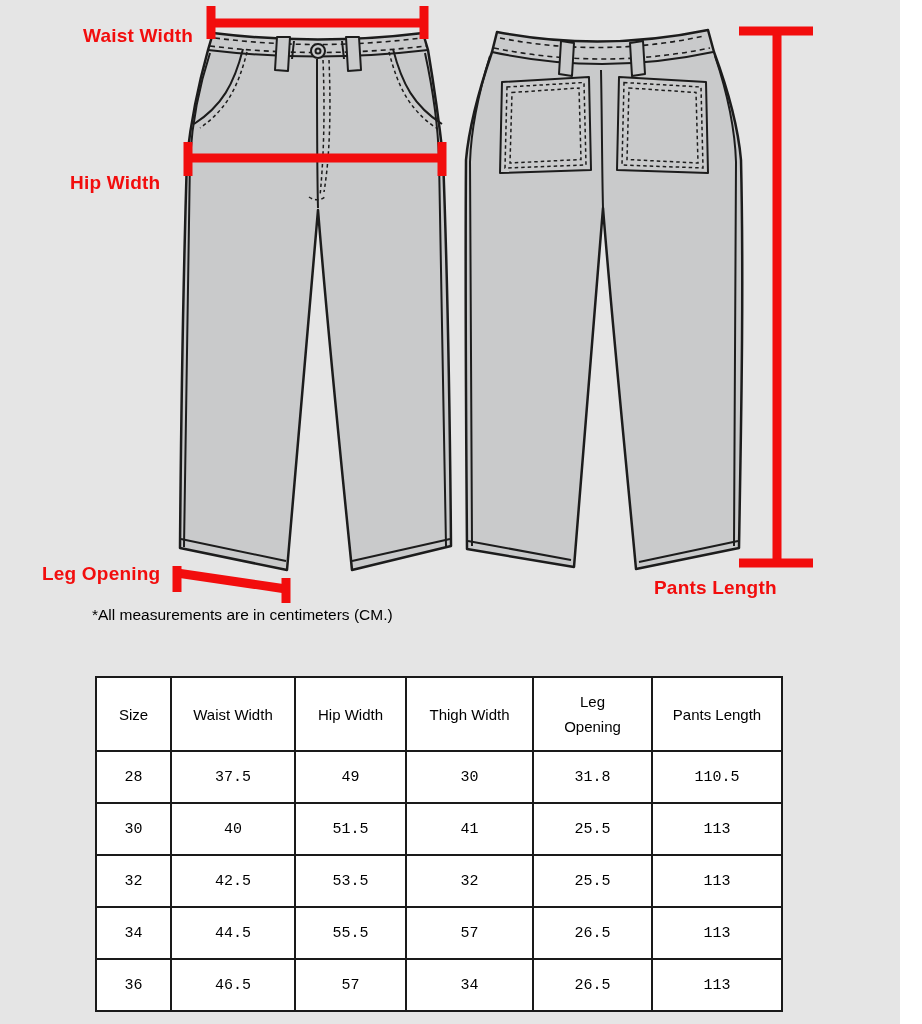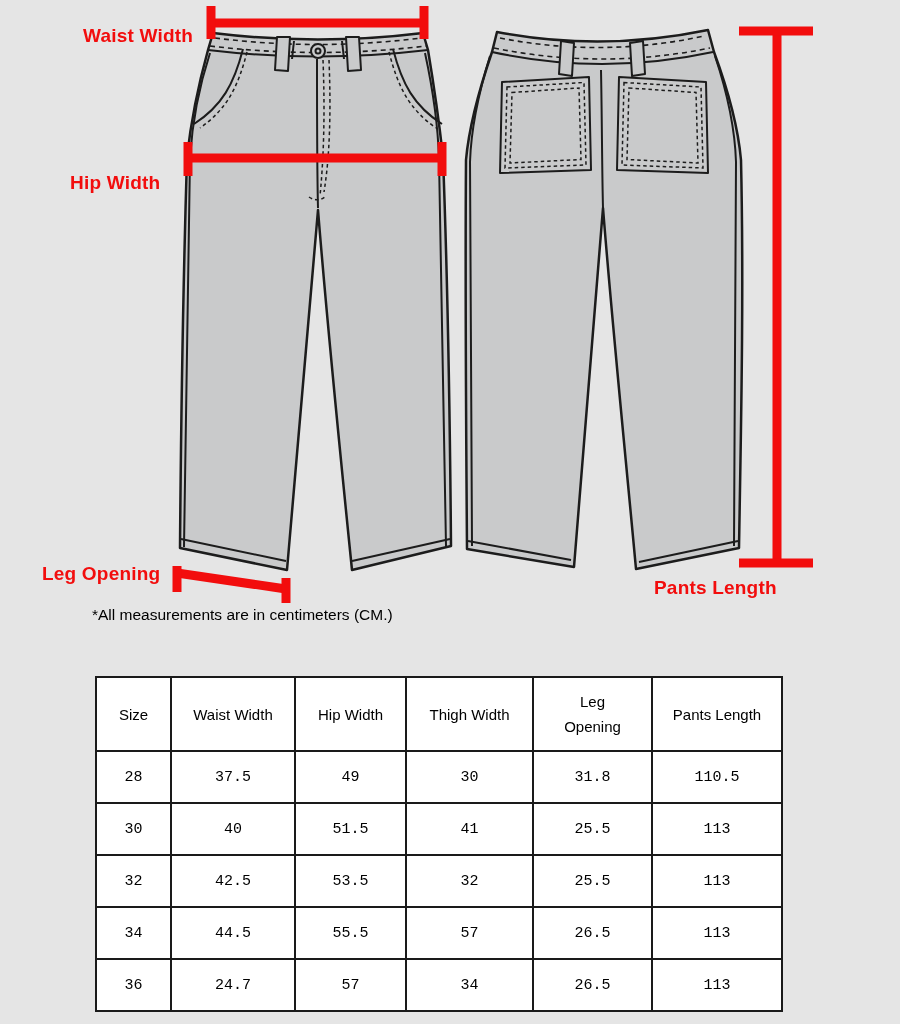--- a/index.html
+++ b/index.html
@@ -205,21 +205,21 @@
       <tr>
         <td>34</td>
         <td>44.5</td>
         <td>55.5</td>
         <td>57</td>
         <td>26.5</td>
         <td>113</td>
       </tr>
       <tr>
         <td>36</td>
-        <td>24.7</td>
+        <td>46.5</td>
         <td>57</td>
         <td>34</td>
         <td>26.5</td>
         <td>113</td>
       </tr>
     </tbody>
   </table>
 </div>
 
 </body></html>

